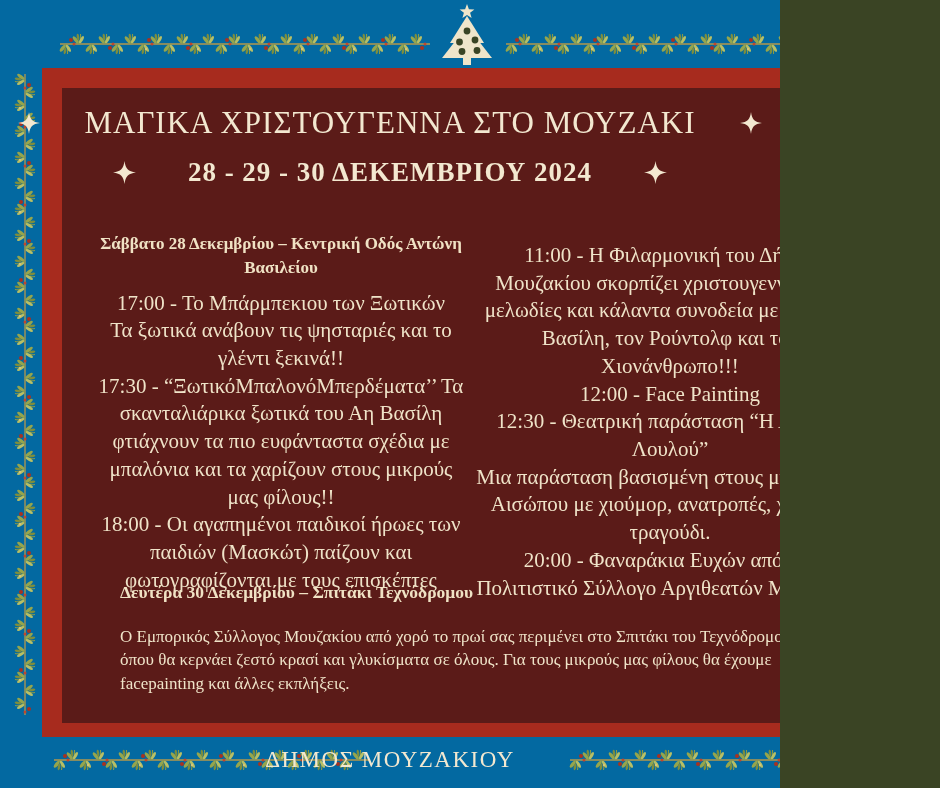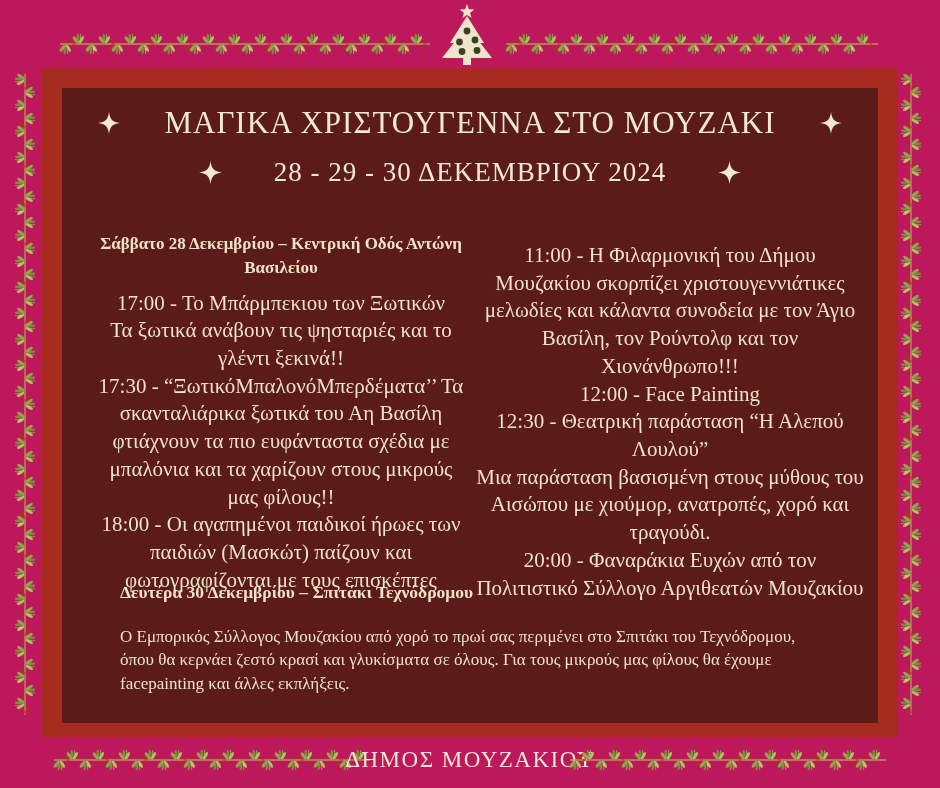--- a/index.html
+++ b/index.html
@@ -1,38 +1,38 @@
 <!DOCTYPE html>
 <html><head>
 <meta charset="utf-8">
 <style>
   html,body{margin:0;padding:0;background:#3a4424;}
   .poster{
-    position:relative;width:940px;height:788px;background:#be185d;
+    position:relative;width:780px;height:788px;background:#0369a1;
     overflow:hidden;font-family:"Liberation Serif","DejaVu Serif",serif;
   }
   .garland{position:absolute;overflow:visible;}
   .garland.v-left{transform:rotate(90deg);transform-origin:13px 13px;}
   .garland.v-right{transform:rotate(90deg);transform-origin:13px 13px;}
   .tree{position:absolute;left:434px;top:3px;}
   .frame{position:absolute;left:42px;top:68px;width:856px;height:669px;background:#a72b1e;}
   .panel{position:absolute;left:20px;top:20px;right:20px;bottom:14px;background:#5b1b18;}
   .title-row{
     position:absolute;left:80px;right:80px;top:101px;height:44px;
     display:flex;align-items:center;justify-content:center;gap:44px;color:#f3e8d0;
   }
   .title-row h1{
     margin:0;font-size:31px;font-weight:normal;letter-spacing:1px;color:#f3e8d0;white-space:nowrap;
   }
   .date-row{
     position:absolute;left:80px;right:80px;top:152px;height:40px;
     display:flex;align-items:center;justify-content:center;gap:40px;color:#f3e8d0;
   }
   .date-row h2{
-    margin:12px;font-size:27px;font-weight:normal;letter-spacing:1px;color:#f3e8d0;white-space:nowrap;
+    margin:12px;font-size:27px;font-weight:bold;letter-spacing:1px;color:#f3e8d0;white-space:nowrap;
   }
   .sparkle{flex:0 0 auto;}
   .col{position:absolute;top:232px;text-align:center;color:#efe3c8;}
   .col-left{left:96px;width:370px;}
   .col-right{left:476px;width:388px;}
   .col h3{margin:0;font-size:17px;font-weight:bold;line-height:1.4;color:#f0e2c4;}
   .col p{margin:10px 0 0 0;font-size:21px;line-height:1.32;white-space:pre-line;}
   .bottom-block{position:absolute;left:120px;top:582px;width:700px;text-align:left;color:#efe3c8;}
   .bottom-block h3{margin:0;font-size:17.5px;font-weight:bold;color:#f0e2c4;}
   .bottom-block p{margin:22px 0 0 0;font-size:17px;line-height:1.38;}

